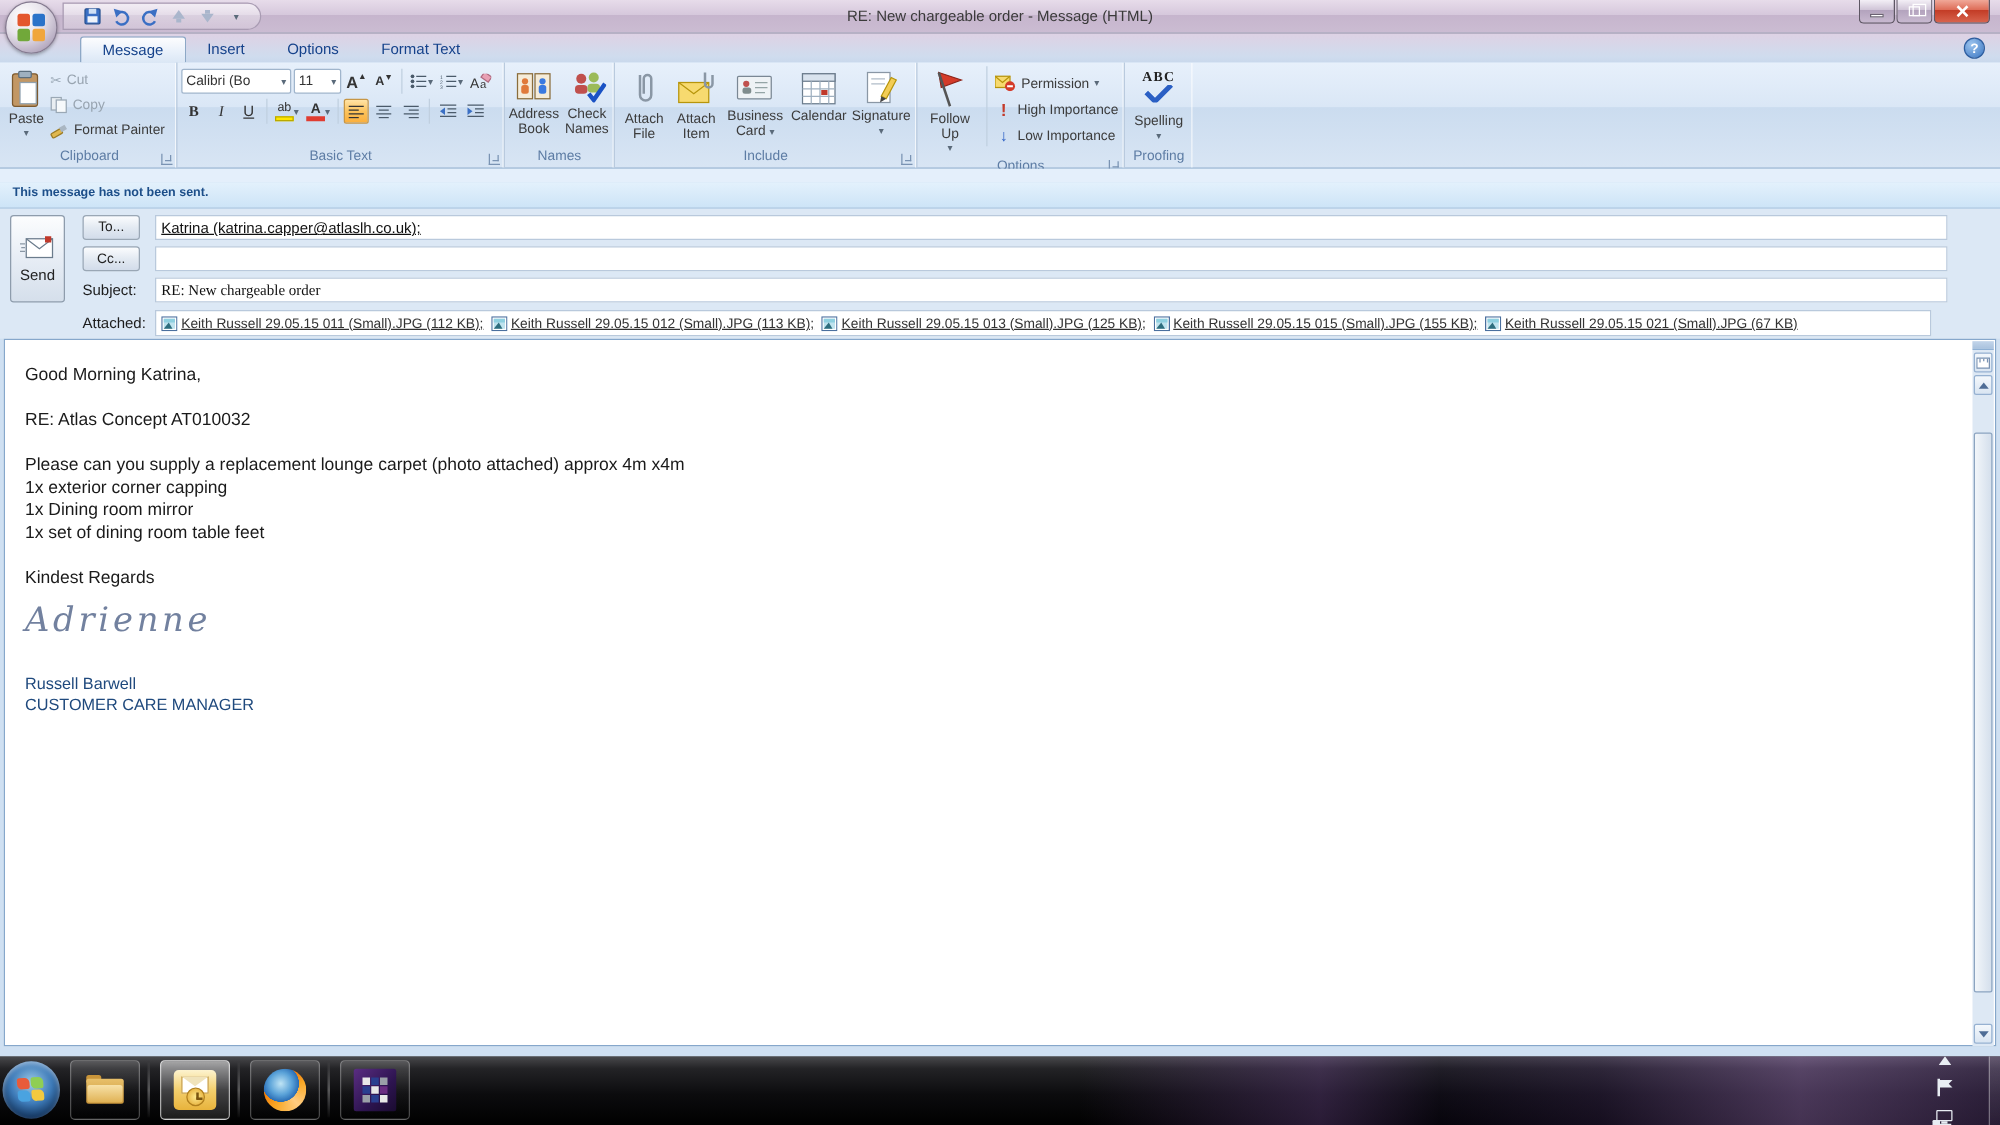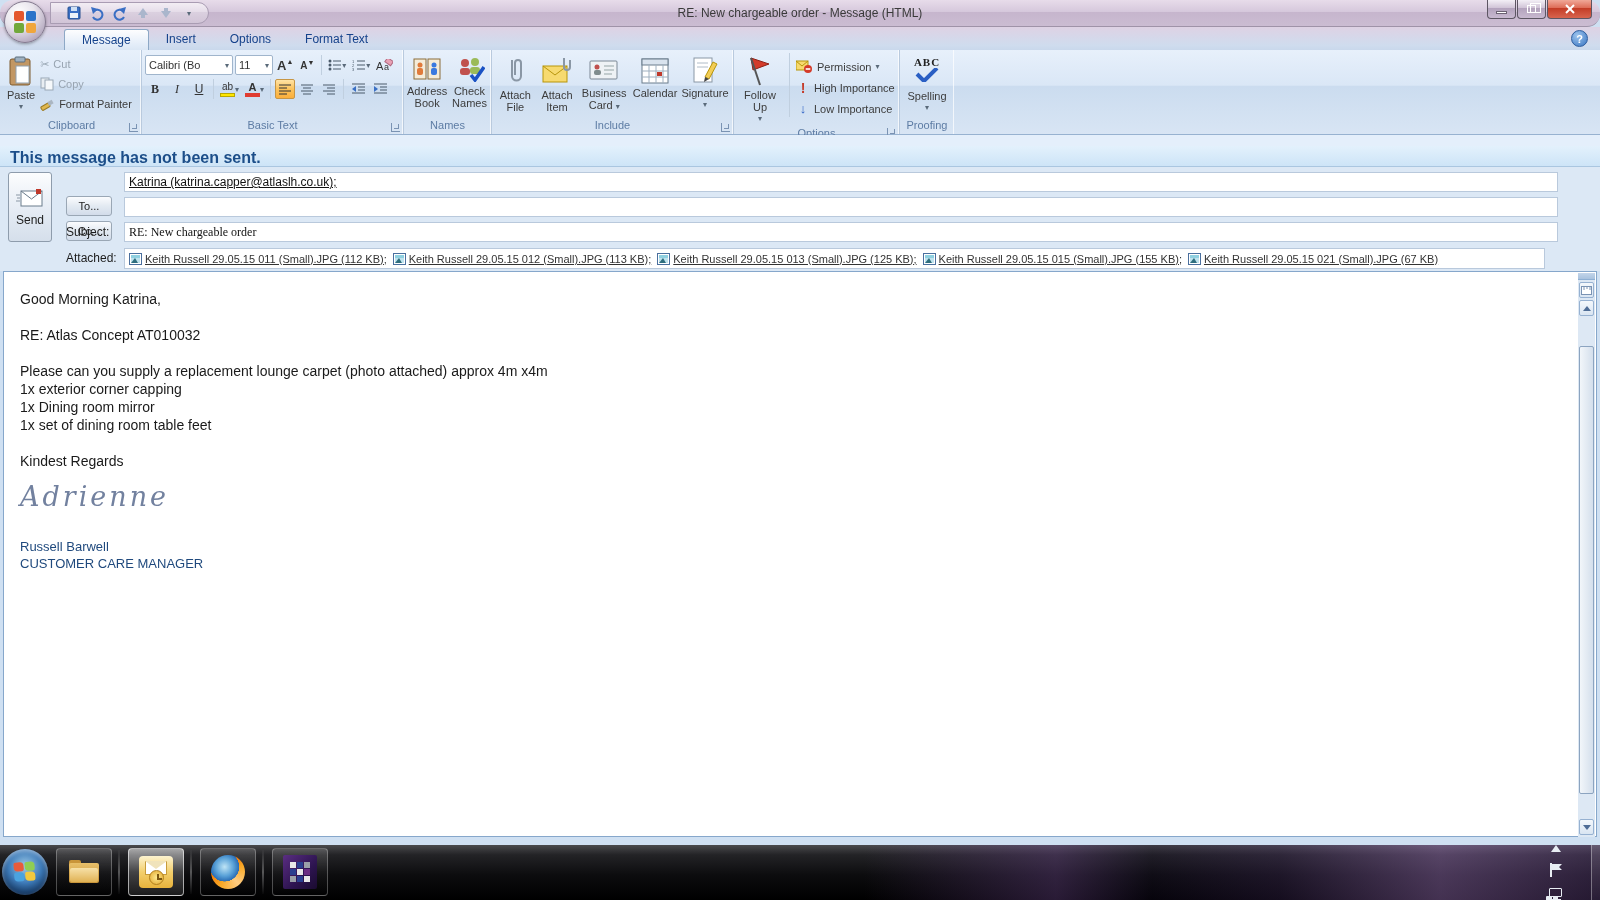--- a/index.html
+++ b/index.html
@@ -2,21 +2,21 @@
 <html><head>
 <meta charset="utf-8">
 <style>
   * { margin:0; padding:0; box-sizing:border-box; }
   html,body { width:1600px; height:900px; overflow:hidden; background:#cfe0f2;
               font-family:"Liberation Sans", sans-serif; }
 
   
   .titlebar { position:absolute; top:0; left:0; width:1600px; height:27px;
     background:linear-gradient(#e7dcea 0%, #d6c8dc 45%, #c6b5cd 46%, #cbbcd2 100%);
-    border-bottom:1px solid #9f93a8;border-radius:13px; }
+    border-bottom:1px solid #9f93a8; }
   .title-text { position:absolute; top:6px; left:0; width:100%; text-align:center;
     font-size:12px; color:#3a3a3a; }
   .win-controls { position:absolute; top:0; right:8px; display:flex; }
   .winbtn { width:29px; height:19px; border:1px solid #5d5663; border-top:none;
     border-radius:0 0 4px 4px; display:flex; align-items:center; justify-content:center;
     background:linear-gradient(#f3eff6,#cfc3d6 45%,#b3a3bd 46%,#c8b9d0); margin-left:1px; }
   .winbtn.close { width:45px; background:linear-gradient(#f0a898,#dd6a55 45%,#c33c26 46%,#d8644e); }
   .minbar { width:11px; height:3px; background:#fff; border:1px solid #6b6272; margin-top:6px;}
   .restbox { width:9px; height:8px; border:1px solid #fff; background:transparent; position:relative;}
   .restbox:before { content:""; position:absolute; left:2px; top:-3px; width:9px; height:8px; border:1px solid #fff;}
@@ -76,31 +76,31 @@
   .glyph-i { font-style:italic; font-family:"Liberation Serif",serif; }
   .glyph-u { text-decoration:underline; }
   .abbar { display:flex; flex-direction:column; align-items:center; line-height:10px; font-size:11px;}
   .abbar .bar { width:15px; height:4px; margin-top:1px; }
   .optrow { display:flex; align-items:center; gap:4px; font-size:11px; color:#3c3c3c; height:19px;}
 
   
   .gapstrip { position:absolute; top:135px; left:0; width:1600px; height:11px; background:#e4effb;}
   .infobar { position:absolute; top:146px; left:0; width:1600px; height:21px;
     background:linear-gradient(#e3f1fc,#cde4f7); border-bottom:1px solid #aac6e0;
-    font-size:16px; font-weight:bold; color:#1c4e89; padding:3px 0 0 10px;}
+    font-size:10px; font-weight:bold; color:#1c4e89; padding:3px 0 0 10px;}
 
   
   .headerarea { position:absolute; top:167px; left:0; width:1600px; height:104px; background:#dce8f5;}
   .sendbtn { position:absolute; left:8px; top:5px; width:44px; height:70px; border:1px solid #8e9cac;
     border-radius:3px; background:linear-gradient(#fcfdfe,#e7edf5 50%,#d5dfeb);
     display:flex; flex-direction:column; align-items:center; justify-content:center; gap:4px;
     font-size:12px; color:#222;}
   .fieldbtn { position:absolute; left:66px; width:46px; height:20px; border:1px solid #9aa7b5;
     border-radius:3px; background:linear-gradient(#fbfcfe,#e3eaf2 50%,#d2dcea);
-    font-size:11px; color:#222; text-align:center; line-height:18px;margin-top:24px;}
+    font-size:11px; color:#222; text-align:center; line-height:18px;}
   .fieldlbl { position:absolute; left:66px; font-size:12px; color:#1c1c1c; }
   .field { position:absolute; left:124px; height:20px; background:#fff; border:1px solid #b9c9dc;
     font-size:12px; color:#111; padding:2px 4px; white-space:nowrap; overflow:hidden;}
   .recip { text-decoration:underline; }
   .attfield { display:flex; align-items:center; gap:6px; }
   .attitem { display:flex; align-items:center; gap:3px; font-size:11px; color:#333;}
   .attitem .aname { text-decoration:underline; }
 
   
   .bodyarea { position:absolute; top:271px; left:3px; width:1594px; height:566px;

